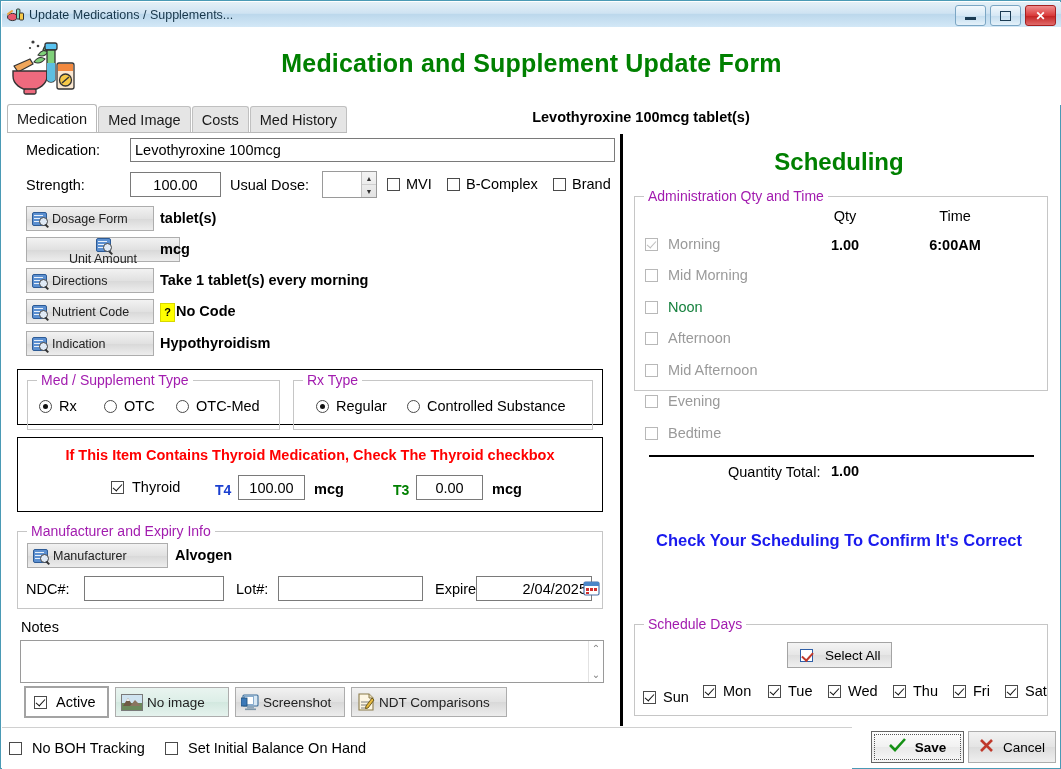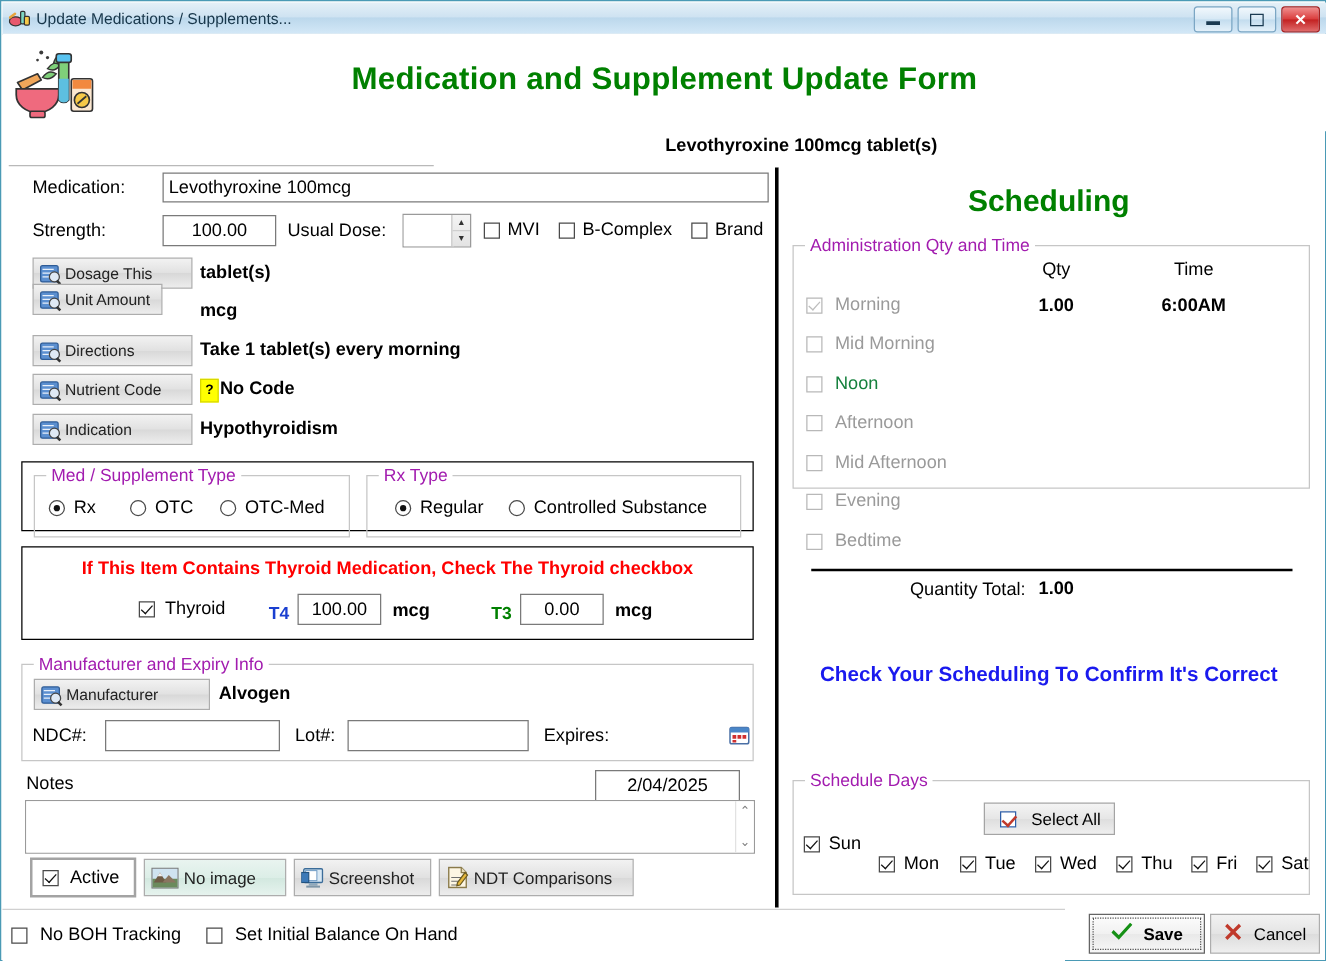--- a/index.html
+++ b/index.html
@@ -176,20 +176,34 @@
 
         <rect x="47" y="30" width="17" height="26" rx="2" fill="#fbe7d0" stroke="#333" stroke-width="1.3"></rect>
         <rect x="48" y="31" width="15" height="7" fill="#f2893f"></rect>
         <circle cx="55.5" cy="47" r="6" fill="#f7c948" stroke="#333" stroke-width="1.3"></circle>
         <path d="M52 50 L59 44" stroke="#333" stroke-width="1.4"></path>
       </svg>
     </span>
     <div class="form-title">Medication and Supplement Update Form</div>
   </div>
 
+  <div class="tabstrip">
+    <div class="tab active">
+        <span>Medication</span>
+      </div>
+    <div class="tab">
+        <span>Med Image</span>
+      </div>
+    <div class="tab">
+        <span>Costs</span>
+      </div>
+    <div class="tab">
+        <span>Med History</span>
+      </div>
+  </div>
   <div class="tab-underline"></div>
   <div class="med-head">Levothyroxine 100mcg tablet(s)</div>
 
   <div class="divider"></div>
 
   <div class="leftpane">
 
     <div class="lbl" style="position:absolute;left:24px;top:8px;">Medication:</div>
     <input class="txt" style="position: absolute; left: 128px; top: 4px; width: 485px; height: 24px; font-size: 14.5px;" value="Levothyroxine 100mcg">
 
@@ -220,25 +234,25 @@
 
     <div class="btn3d" style="position:absolute;left:24px;top:72px;width:128px;height:25px;">
       <span class="ico dbico">
         <span class="bx"></span>
           <span class="ln" style="top:3px;"></span>
           <span class="ln" style="top:6px;"></span>
           <span class="ln" style="top:9px;"></span>
         <span class="mg"></span>
           <span class="hd"></span>
       </span>
-      <span>Dosage This</span>
+      <span>Dosage Form</span>
     </div>
     <div class="bold" style="position:absolute;left:158px;top:76px;font-size:14.5px;">tablet(s)</div>
 
-    <div class="btn3d" style="position:absolute;left:24px;top:93px;width:104px;height:25px;">
+    <div class="btn3d" style="position:absolute;left:24px;top:103px;width:154px;height:25px;flex-direction:column;">
       <span class="ico dbico">
         <span class="bx"></span>
           <span class="ln" style="top:3px;"></span>
           <span class="ln" style="top:6px;"></span>
           <span class="ln" style="top:9px;"></span>
         <span class="mg"></span>
           <span class="hd"></span>
       </span>
       <span>Unit Amount</span>
     </div>
@@ -340,21 +354,21 @@
         </span>
         <span>Manufacturer</span>
       </div>
       <div class="bold" style="position:absolute;left:157px;top:15px;font-size:14.5px;">Alvogen</div>
 
       <div class="lbl" style="position:absolute;left:8px;top:49px;">NDC#:</div>
       <input class="txt" style="position: absolute; left: 66px; top: 44px; width: 140px; height: 25px;" value="">
       <div class="lbl" style="position:absolute;left:218px;top:49px;">Lot#:</div>
       <input class="txt" style="position: absolute; left: 260px; top: 44px; width: 145px; height: 25px;" value="">
       <div class="lbl" style="position:absolute;left:417px;top:49px;">Expires:</div>
-      <input class="txt" style="position: absolute; left: 458px; top: 44px; width: 116px; height: 25px; text-align: center; font-size: 14.5px; margin-top: 40px;" value="2/04/2025">
+      <input class="txt" style="position: absolute; left: 458px; top: 44px; width: 116px; height: 25px; text-align: right; font-size: 14.5px;" value="2/04/2025">
       <span style="position:absolute;left:565px;top:47px;">
         <svg width="17" height="17" viewBox="0 0 17 17">
           <rect x="1" y="3" width="15" height="13" rx="1.5" fill="#fff" stroke="#4a6fa5" stroke-width="1.2"></rect>
           <rect x="1" y="3" width="15" height="4" fill="#4a86c8"></rect>
           <rect x="3" y="9" width="3" height="3" fill="#d03030"></rect>
           <rect x="7" y="9" width="3" height="3" fill="#d03030"></rect>
           <rect x="11" y="9" width="3" height="3" fill="#d03030"></rect>
           <rect x="3" y="13" width="3" height="2" fill="#d03030"></rect>
         </svg>
       </span>
@@ -462,21 +476,21 @@
 
     <div style="position:absolute;left:0;top:397px;width:432px;text-align:center;color:#1a1aee;font-size:16.5px;font-weight:bold;">Check Your Scheduling To Confirm It's Correct</div>
 
     <div class="grp" style="left:11px;top:490px;width:414px;height:92px;">
       <span class="cap">Schedule Days</span>
       <div class="selall" style="left:152px;top:17px;width:105px;height:26px;">
         <span class="cb blue on"></span>
         <span>Select All</span>
       </div>
 
-      <div class="row" style="position:absolute;left:8px;top:42px;gap:7px;">
+      <div class="row" style="position:absolute;left:8px;top:64px;gap:7px;">
         <span class="cb on"></span>
         <span class="lbl">Sun</span>
       </div>
       <div class="row" style="position:absolute;left:68px;top:58px;gap:7px;">
         <span class="cb on"></span>
         <span class="lbl">Mon</span>
       </div>
       <div class="row" style="position:absolute;left:133px;top:58px;gap:7px;">
         <span class="cb on"></span>
         <span class="lbl">Tue</span>

